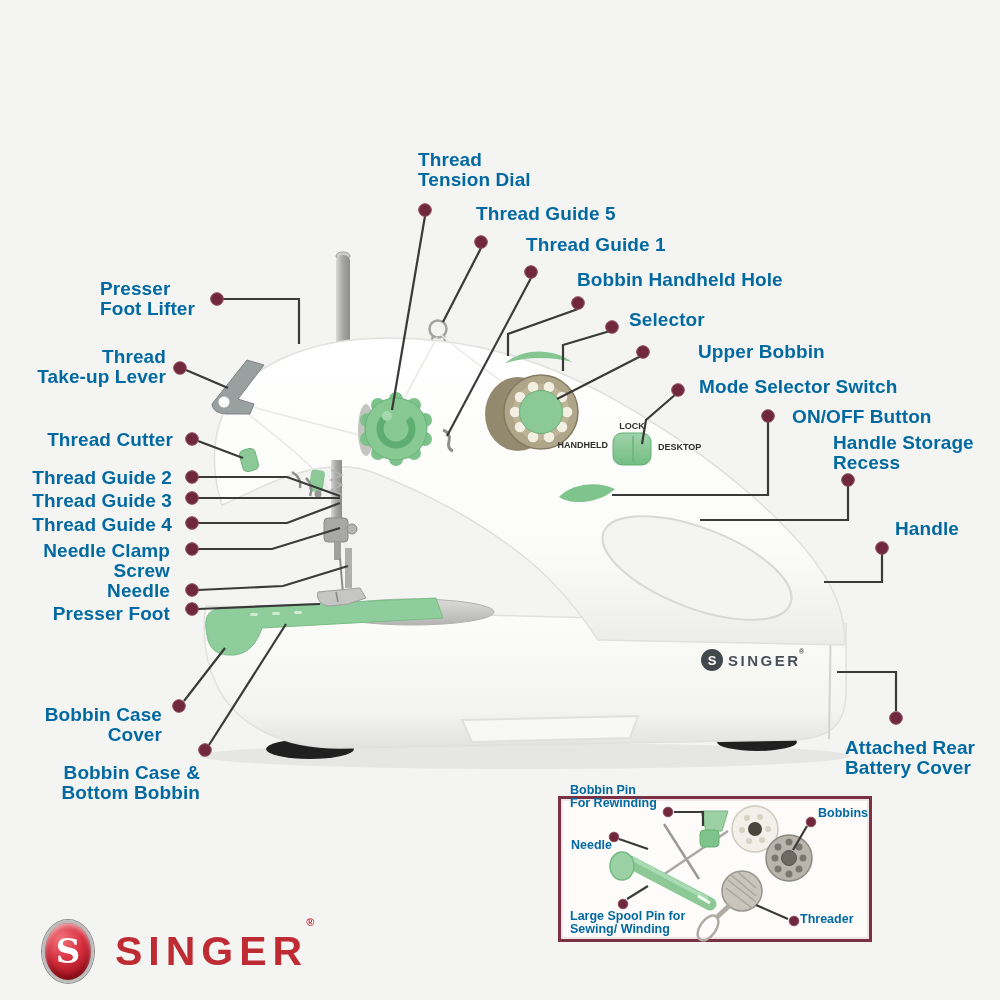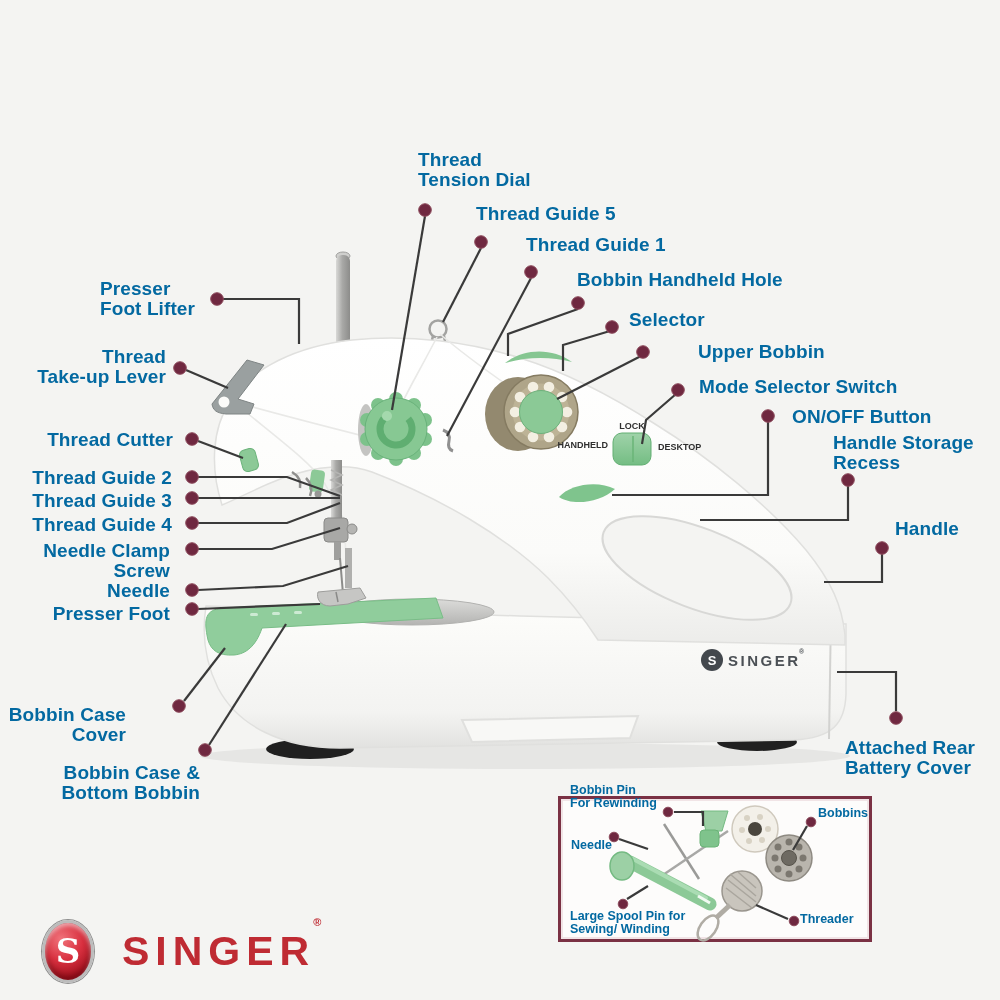--- a/index.html
+++ b/index.html
@@ -23,21 +23,21 @@
   #machine-svg{z-index:10;} #callouts-svg{z-index:40;}
   .callout-line{fill:none;stroke:#3a3a3a;stroke-width:2.2px;}
   .callout-dot{fill:#6f2840;stroke:#8c4a5b;stroke-width:1px;}
   
   #logo{position:absolute;left:42px;top:920px;height:62px;display:flex;align-items:center;z-index:30;}
   #logo-badge{width:46px;height:57px;border-radius:50%;border:3px solid #bcbcbc;
     box-shadow:0 0 0 1px #8e8e8e, inset 0 3px 4px rgba(255,255,255,.55), inset 0 -4px 6px rgba(80,0,5,.5);
     background:radial-gradient(circle at 35% 28%,#f0737b 0%,#d93140 42%,#a51220 78%,#7c0a14 100%);
     display:flex;align-items:center;justify-content:center;}
   #logo-badge span{color:#fff;font-family:"DejaVu Serif",serif;font-weight:700;font-size:34px;line-height:34px;}
-  #logo-text{margin-left:28px;color:#bf2b33;font-weight:700;font-size:41px;letter-spacing:6px;}
+  #logo-text{margin-left:21px;color:#bf2b33;font-weight:700;font-size:41px;letter-spacing:6px;}
   #logo-reg{color:#bf2b33;font-size:11px;font-weight:700;vertical-align:top;position:relative;top:-12px;left:-2px;}
 </style>
 </head>
 <body>
 
 <div id="page">
 
 
   <div id="inset-box"></div>
 
@@ -309,21 +309,21 @@
       <div class="callout main-callout" style="right: 834px; text-align: right; top: 347px;">Thread
 Take-up Lever</div>
       <div class="callout main-callout" style="right: 827px; text-align: right; top: 430px;">Thread Cutter</div>
       <div class="callout main-callout" style="right: 828px; text-align: right; top: 468px;">Thread Guide 2</div>
       <div class="callout main-callout" style="right: 828px; text-align: right; top: 491px;">Thread Guide 3</div>
       <div class="callout main-callout" style="right: 828px; text-align: right; top: 515px;">Thread Guide 4</div>
       <div class="callout main-callout" style="right: 830px; text-align: right; top: 541px;">Needle Clamp
 Screw</div>
       <div class="callout main-callout" style="right: 830px; text-align: right; top: 581px;">Needle</div>
       <div class="callout main-callout" style="right: 830px; text-align: center; top: 604px;">Presser Foot</div>
-      <div class="callout main-callout" style="right: 874px; text-align: right; top: 705px;">Bobbin Case
+      <div class="callout main-callout" style="right: 838px; text-align: right; top: 705px;">Bobbin Case
 Cover</div>
       <div class="callout main-callout" style="right: 800px; text-align: right; top: 763px;">Bobbin Case &amp;
 Bottom Bobbin</div>
       <div class="callout inset-callout" style="left: 570px; top: 784px;">Bobbin Pin
 For Rewinding</div>
       <div class="callout inset-callout" style="left: 571px; top: 839px;">Needle</div>
       <div class="callout inset-callout" style="left: 818px; top: 807px;">Bobbins</div>
       <div class="callout inset-callout" style="left: 570px; top: 910px;">Large Spool Pin for
 Sewing/ Winding</div>
       <div class="callout inset-callout" style="left: 800px; top: 913px;">Threader</div>

